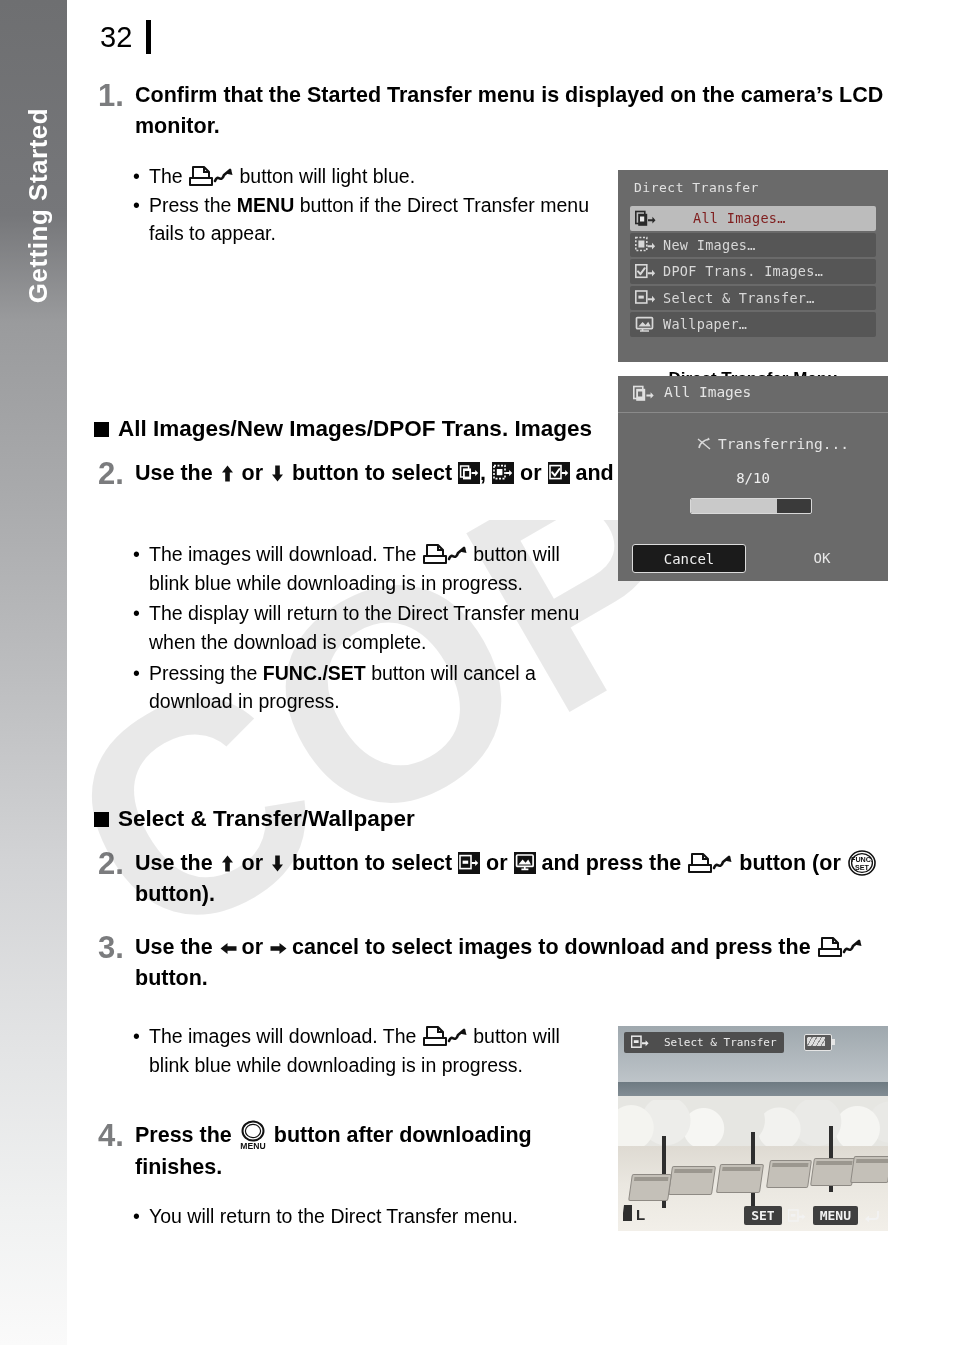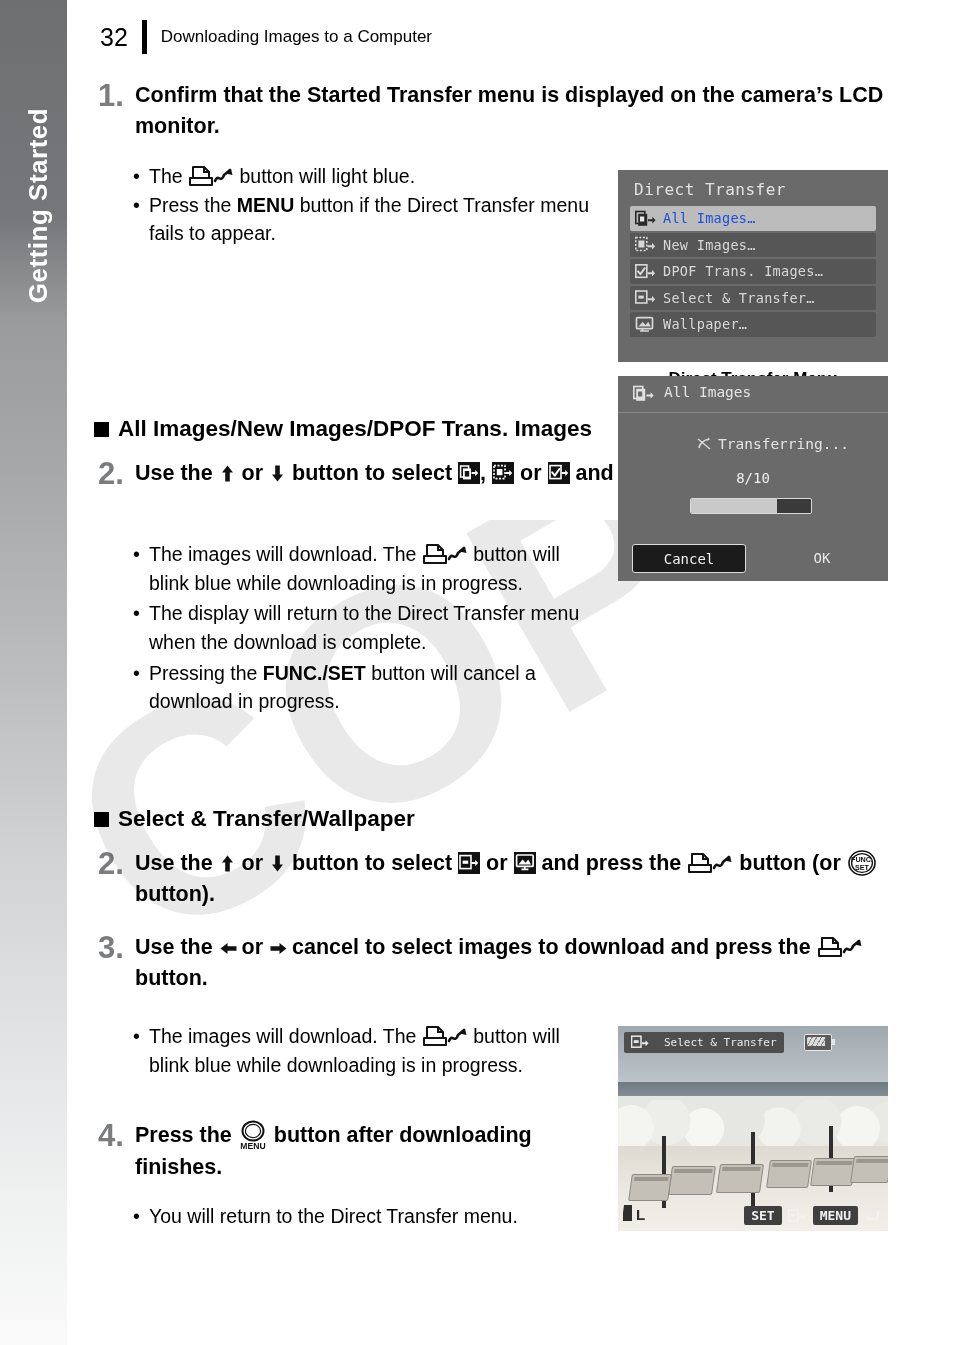--- a/index.html
+++ b/index.html
@@ -54,21 +54,21 @@
     white-space:nowrap;
   }
 
   
   .page{
     position:absolute;left:67px;top:0;width:887px;height:1345px;
   }
 
   
   .hdr{position:absolute;left:33px;top:20px;display:flex;align-items:center;}
-  .hdr-pageno{font-size:25px;color:#000;line-height:1;padding-right:14px;}
+  .hdr-pageno{font-size:29px;color:#000;line-height:1;padding-right:14px;}
   .hdr-rule{width:5px;height:34px;background:#000;}
   .hdr-title{font-size:17px;padding-left:14px;color:#000;}
 
   
   .step{position:absolute;display:flex;align-items:flex-start;}
   .step-num{
     font-size:31px;font-weight:bold;color:#7b7c7e;
     line-height:1.05;width:37px;flex:none;
   }
   .step-body{font-size:21.5px;font-weight:bold;line-height:1.42;color:#000;}
@@ -100,28 +100,28 @@
   .shot{position:absolute;}
   .lcd{
     background:#6a6a6a;
     position:relative;
     font-family:"DejaVu Sans Mono", monospace;
     overflow:hidden;
   }
 
   
   .dt{width:270px;height:192px;}
-  .dt-title{position:absolute;left:16px;top:10px;color:#e2e2e2;font-size:16px;letter-spacing:.5px;}
+  .dt-title{position:absolute;left:16px;top:10px;color:#e2e2e2;font-size:13px;letter-spacing:.5px;}
   .dt-rows{position:absolute;left:12px;top:36px;width:246px;}
   .dt-row{
     height:24.5px;margin-bottom:2px;background:#565656;border-radius:2px;
     display:flex;align-items:center;padding-left:5px;
     color:#d8d8d8;font-size:13.5px;letter-spacing:.3px;
   }
-  .dt-row.sel{background:#bcbcbc;color:#1d4ed8;}
+  .dt-row.sel{background:#bcbcbc;color:#7f1d1d;gap:30px;}
   .dt-row .ri{width:21px;height:17px;flex:none;margin-right:7px;}
   .cap{font-size:17px;font-weight:bold;text-align:center;margin-top:7px;color:#000;}
 
   
   .tr{width:270px;height:205px;}
   .tr-top{position:absolute;left:0;top:0;right:0;height:36px;border-bottom:1px solid #8a8a8a;}
   .tr-top .ri{position:absolute;left:15px;top:9px;width:22px;height:18px;}
   .tr-title{position:absolute;left:46px;top:8px;color:#e4e4e4;font-size:14.5px;}
   .tr-ing{position:absolute;left:78px;top:60px;color:#e4e4e4;font-size:14.5px;}
   .tr-ing .sp{display:inline-block;width:16px;height:16px;vertical-align:-3px;margin-right:6px;}
@@ -184,21 +184,20 @@
 
 <div class="watermark">
   <span>COPY</span>
 </div>
 
 <div class="page">
 
   <div class="hdr">
     <div class="hdr-pageno">32</div>
     <div class="hdr-rule"></div>
-    <div class="hdr-title">Downloading Images to a Computer</div>
   </div>
 
   <div class="step" style="left:31px;top:80px;width:810px;">
     <div class="step-num">1.</div>
     <div class="step-body" style="width:765px;">Confirm that the Started Transfer menu is displayed on the camera’s LCD monitor.</div>
   </div>
 
   <div class="blist" style="left:66px;top:162px;width:460px;">
     <div class="bitem">
       <div class="bdot">•</div>

